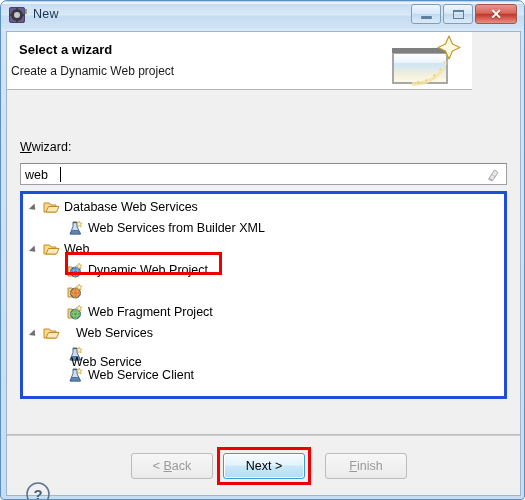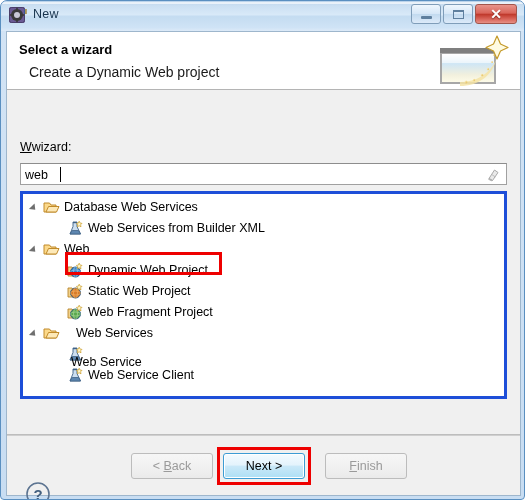--- a/index.html
+++ b/index.html
@@ -116,38 +116,38 @@
     height: 465px;
     background: #f0f0f0;
     border: 1px solid #9eb6cc;
     box-sizing: border-box;
   }
 
   
   #header {
     position: absolute;
     left: 0; top: 0;
-    width: 513px;
+    width: 465px;
     height: 58px;
     background: #ffffff;
     border-bottom: 1px solid #b4b4b4;
     box-sizing: border-box;
     overflow: hidden;
   }
   #header-title {
     position: absolute;
     left: 12px; top: 10px;
     font-size: 13px;
     font-weight: bold;
     color: #000000;
   }
   #header-desc {
     position: absolute;
-    left: 22px; top: 32px;
-    font-size: 14px;
+    left: 4px; top: 32px;
+    font-size: 12px;
     color: #1a1a1a;
   }
   #banner {
     position: absolute;
     right: 2px; top: -2px;
     width: 82px; height: 60px;
   }
 
   
   #wizards-label {
@@ -422,21 +422,20 @@
           <span class="label" style="left: 65px;">Dynamic Web Project</span>
         </div>
         <div class="tree-row" style="top: 87px;">
           <span class="icon" style="left: 44px;"><svg width="17" height="17" viewBox="0 0 17 17">
               <path d="M1 5 L5 5 L6 6.5 L11 6.5 L11 14 L1 14 Z" fill="#f3d28a" stroke="#b8862c" stroke-width="0.9"></path>
               <circle cx="8.5" cy="10" r="5" fill="#d77b2a" stroke="#23527f" stroke-width="0.9"></circle>
               <ellipse cx="8.5" cy="10" rx="5" ry="2" fill="none" stroke="#f0a95a" stroke-width="0.8"></ellipse>
               <ellipse cx="8.5" cy="10" rx="2" ry="5" fill="none" stroke="#f0a95a" stroke-width="0.8"></ellipse>
               <path d="M12.2 1.2 L13.1 3.1 L15 3.4 L13.6 4.8 L14 6.8 L12.2 5.8 L10.4 6.8 L10.8 4.8 L9.4 3.4 L11.3 3.1 Z" fill="#fff6c9" stroke="#c79a26" stroke-width="0.7" stroke-linejoin="round"></path>
             </svg></span>
-          <span class="label" style="left: 65px;">Static Web Project</span>
         </div>
         <div class="tree-row" style="top: 108px;">
           <span class="icon" style="left: 44px;"><svg width="17" height="17" viewBox="0 0 17 17">
               <path d="M1 5 L5 5 L6 6.5 L11 6.5 L11 14 L1 14 Z" fill="#f3d28a" stroke="#b8862c" stroke-width="0.9"></path>
               <circle cx="8.5" cy="10" r="5" fill="#5aa84f" stroke="#23527f" stroke-width="0.9"></circle>
               <ellipse cx="8.5" cy="10" rx="5" ry="2" fill="none" stroke="#9ed18f" stroke-width="0.8"></ellipse>
               <ellipse cx="8.5" cy="10" rx="2" ry="5" fill="none" stroke="#9ed18f" stroke-width="0.8"></ellipse>
               <path d="M12.2 1.2 L13.1 3.1 L15 3.4 L13.6 4.8 L14 6.8 L12.2 5.8 L10.4 6.8 L10.8 4.8 L9.4 3.4 L11.3 3.1 Z" fill="#fff6c9" stroke="#c79a26" stroke-width="0.7" stroke-linejoin="round"></path>
             </svg></span>
           <span class="label" style="left: 65px;">Web Fragment Project</span>

